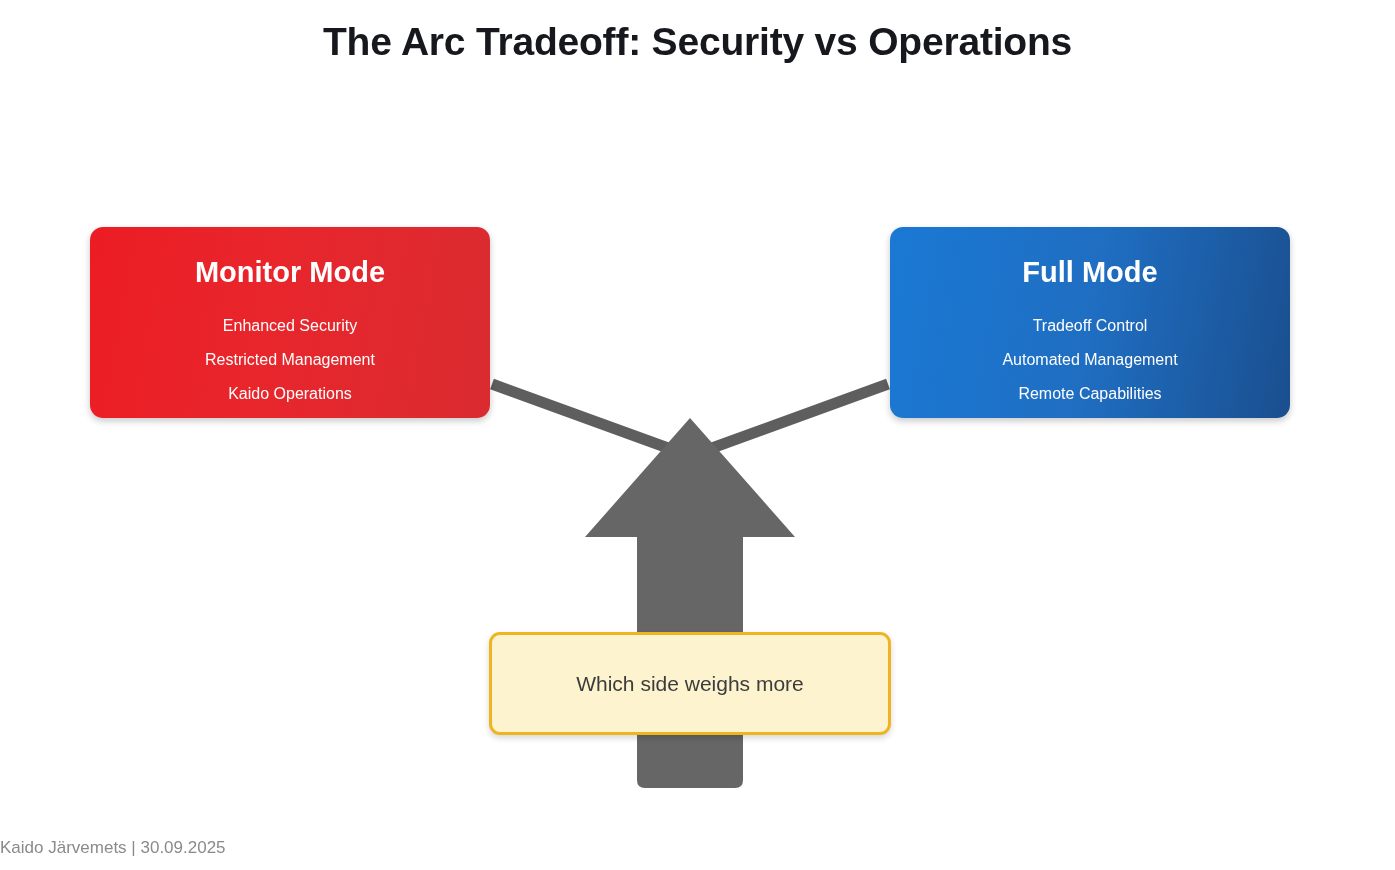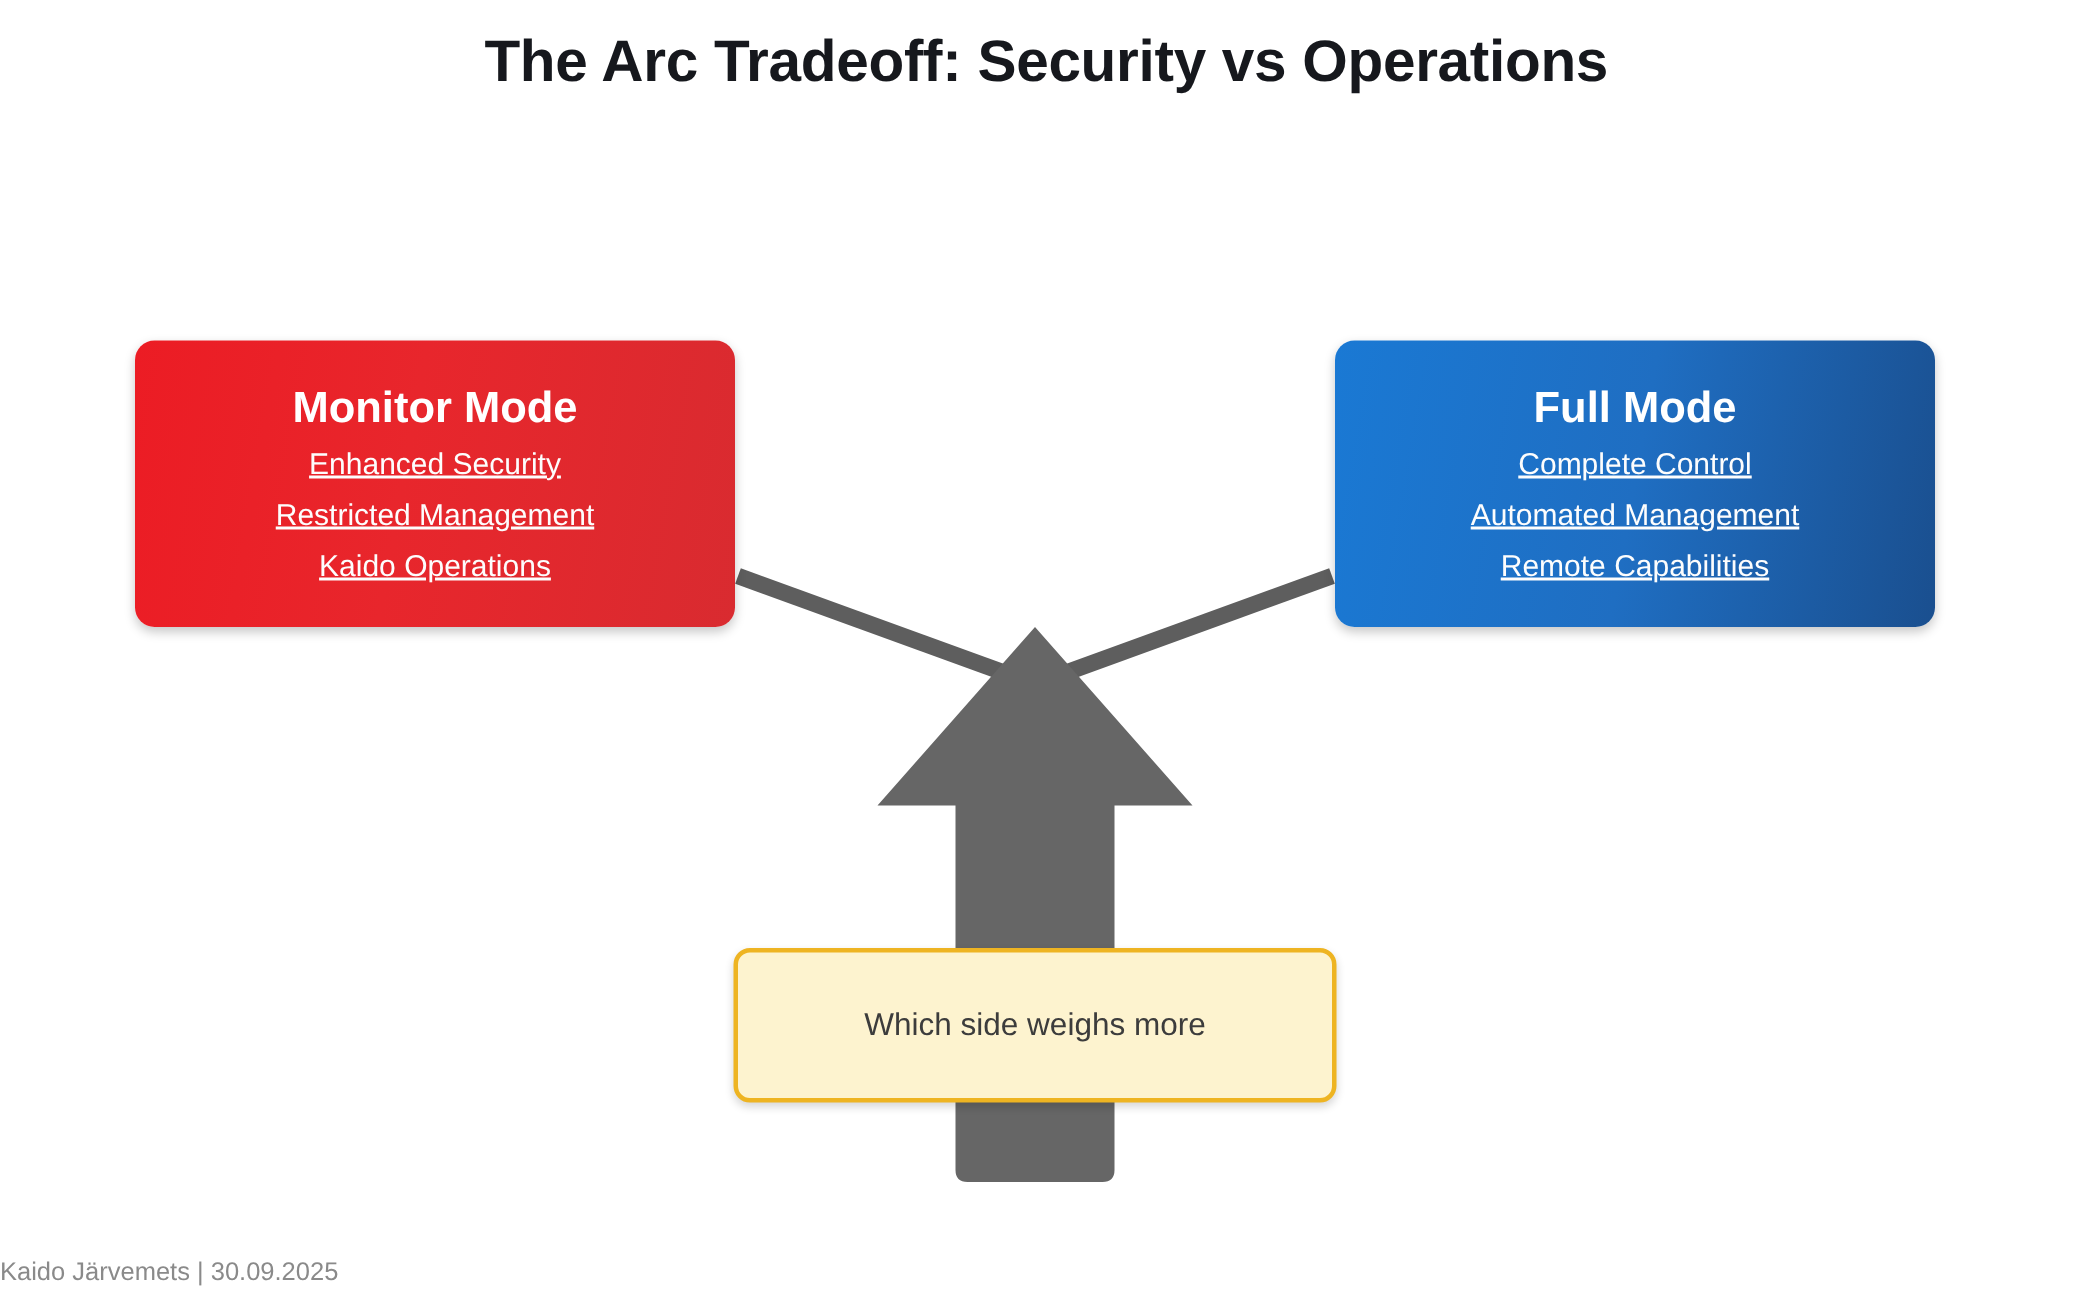--- a/index.html
+++ b/index.html
@@ -62,29 +62,28 @@
     background: linear-gradient(100deg, #ec1c24 0%, #e8262c 45%, #d92b30 100%);
   }
   .card-full {
     left: 890px;
     background: linear-gradient(100deg, #1a79d4 0%, #1f6ec2 50%, #1a4f8f 100%);
   }
   .card-title {
     font-size: 29px;
     font-weight: bold;
     line-height: 34px;
-    margin-bottom: 4px;
+    margin-bottom: 20px;
     color: #ffffff;
   }
   .card-line {
-    font-size: 20px;
+    font-size: 16px;
     font-weight: normal;
     line-height: 34px;
     color: #fdfdfd;
-    text-decoration: underline;
   }
 
   
   .callout {
     position: absolute;
     left: 489px;
     top: 632px;
     width: 402px;
     height: 103px;
     box-sizing: border-box;
@@ -131,21 +130,21 @@
 
   <div class="card card-monitor">
     <div class="card-title">Monitor Mode</div>
     <div class="card-line">Enhanced Security</div>
     <div class="card-line">Restricted Management</div>
     <div class="card-line">Kaido Operations</div>
   </div>
 
   <div class="card card-full">
     <div class="card-title">Full Mode</div>
-    <div class="card-line">Complete Control</div>
+    <div class="card-line">Tradeoff Control</div>
     <div class="card-line">Automated Management</div>
     <div class="card-line">Remote Capabilities</div>
   </div>
 
   <div class="callout">
     <div class="callout-line">Which side weighs more</div>
   </div>
 
   <div class="footer">Kaido Järvemets | 30.09.2025</div>
 

